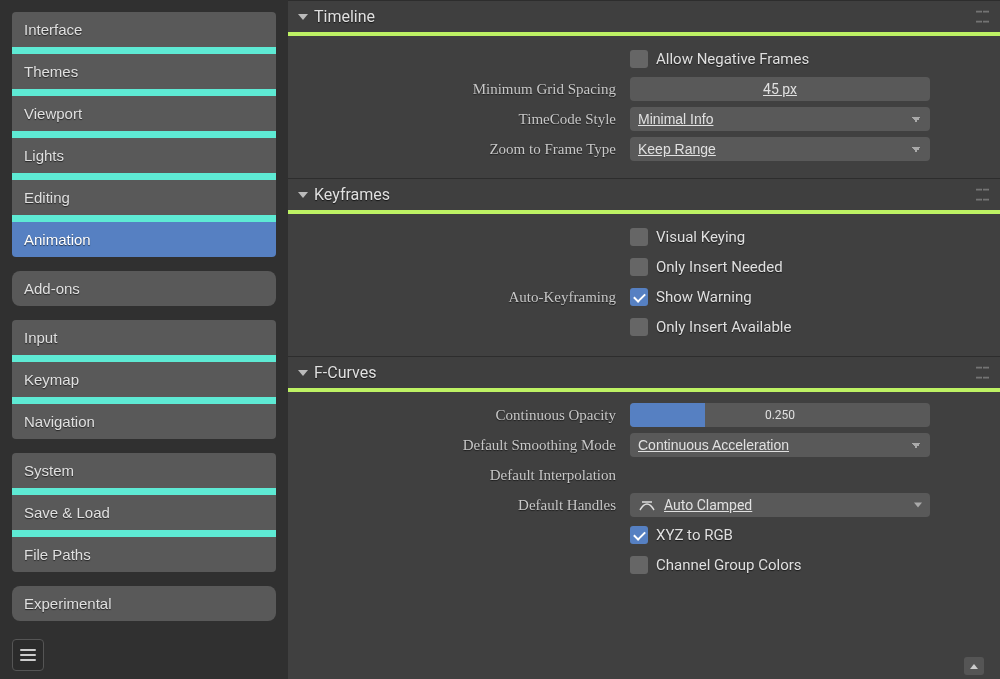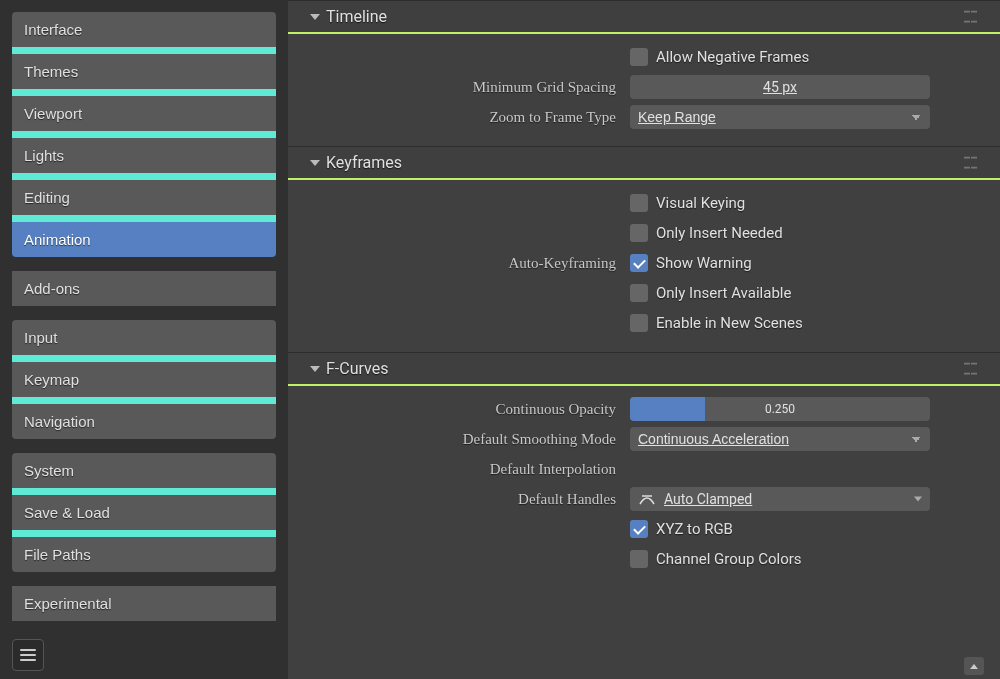--- a/index.html
+++ b/index.html
@@ -41,21 +41,21 @@
     color:var(--text);
     text-align:left;
     padding:9px 12px;
     font-size:15px;
     cursor:pointer;
     border-radius:0;
     text-shadow:0 1px 1px rgba(0,0,0,.6);
   }
   .sgroup .sbtn:first-child{border-top-left-radius:4px;border-top-right-radius:4px;}
   .sgroup .sbtn:last-child{border-bottom-left-radius:4px;border-bottom-right-radius:4px;}
-  .sgroup .sbtn:only-child{border-radius:0;}
+  .sgroup .sbtn:only-child{border-radius:8px;}
   .sgroup .sbtn+.sbtn{border-top:7px solid #5eead4;}
   .sbtn.active{background:var(--accent);color:#fff;}
   .hamburger{
     margin-top:auto;
     margin-bottom:8px;
     width:32px;height:32px;
     background:#2b2b2b;
     border:1px solid #555;
     border-radius:4px;
     display:flex;align-items:center;justify-content:center;
@@ -65,26 +65,26 @@
   
   .main{
     flex:1;
     display:flex;
     flex-direction:column;
     overflow:hidden;
     background:var(--panel);
   }
   .section-header{
     background:var(--header);
-    padding:6px 22px;
+    padding:6px 10px;
     display:flex;
     align-items:center;
     gap:6px;
     border-top:1px solid #2d2d2d;
-    border-bottom:2px solid #bef264;
+    border-bottom:4px solid #bef264;
     cursor:pointer;
   }
   .section-header .title{
     font-size:16px;
     color:var(--text);
     text-shadow:0 1px 1px rgba(0,0,0,.7);
   }
   .disclosure{
     width:0;height:0;
     border-left:5px solid transparent;
@@ -224,20 +224,26 @@
       <div class="checkrow">
         <span class="checkbox"></span>
         <span class="checklabel">Allow Negative Frames</span>
       </div>
     </div>
     <div class="row">
       <span class="label">Minimum Grid Spacing</span>
       <div class="field center">45 px</div>
     </div>
     <div class="row">
+      <span class="label">TimeCode Style</span>
+      <select class="field">
+        <option>Minimal Info</option>
+      </select>
+    </div>
+    <div class="row">
       <span class="label">Zoom to Frame Type</span>
       <select class="field">
         <option>Keep Range</option>
       </select>
     </div>
   </div>
 
   <div class="section-header">
     <span class="disclosure"></span>
     <span class="title">Keyframes</span>
@@ -266,27 +272,20 @@
       <div class="checkrow">
         <span class="checkbox checked"></span>
         <span class="checklabel">Show Warning</span>
       </div>
     </div>
     <div class="row">
       <span class="label"></span>
       <div class="checkrow">
         <span class="checkbox"></span>
         <span class="checklabel">Only Insert Available</span>
-      </div>
-    </div>
-    <div class="row">
-      <span class="label"></span>
-      <div class="checkrow">
-        <span class="checkbox"></span>
-        <span class="checklabel">Enable in New Scenes</span>
       </div>
     </div>
   </div>
 
   <div class="section-header">
     <span class="disclosure"></span>
     <span class="title">F-Curves</span>
     <span class="grip">
         <span>┅┅</span>
         <span>┅┅</span>

